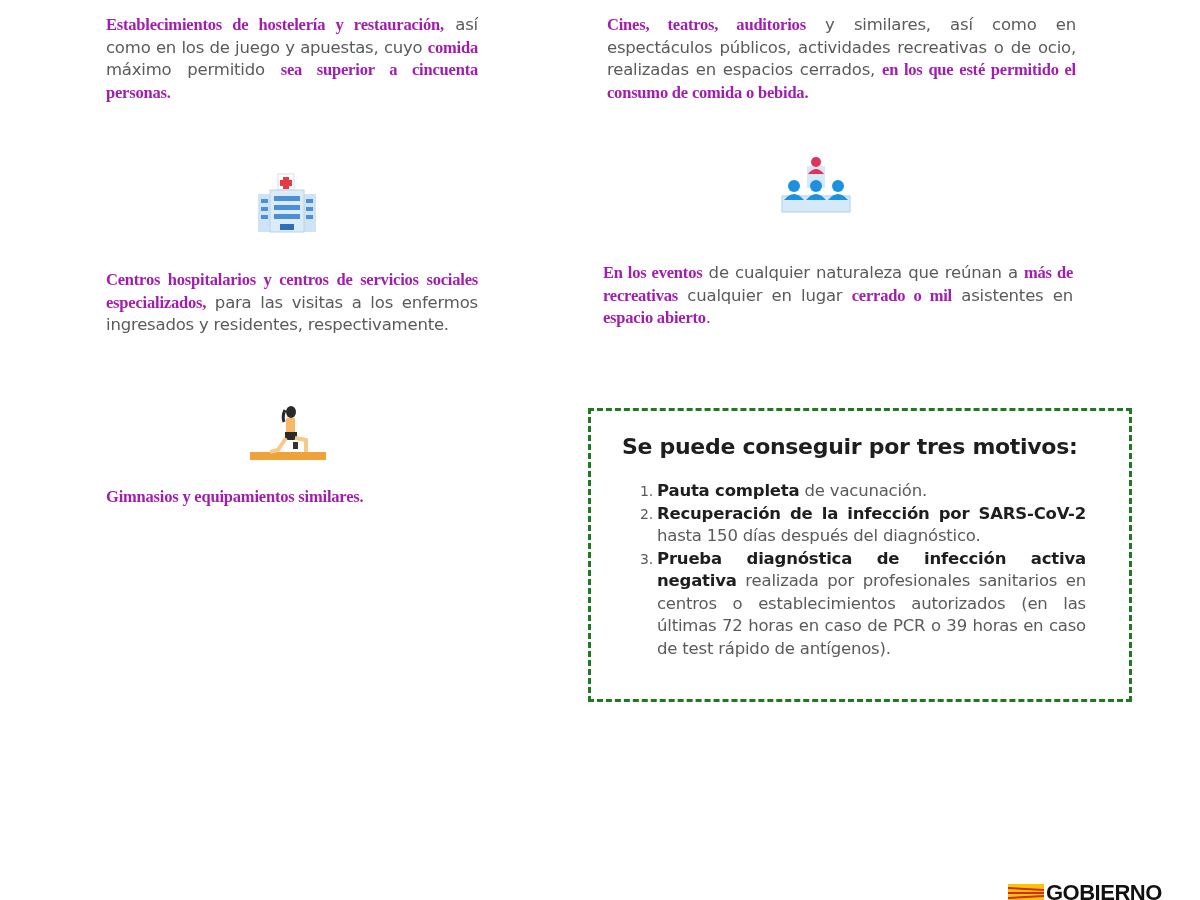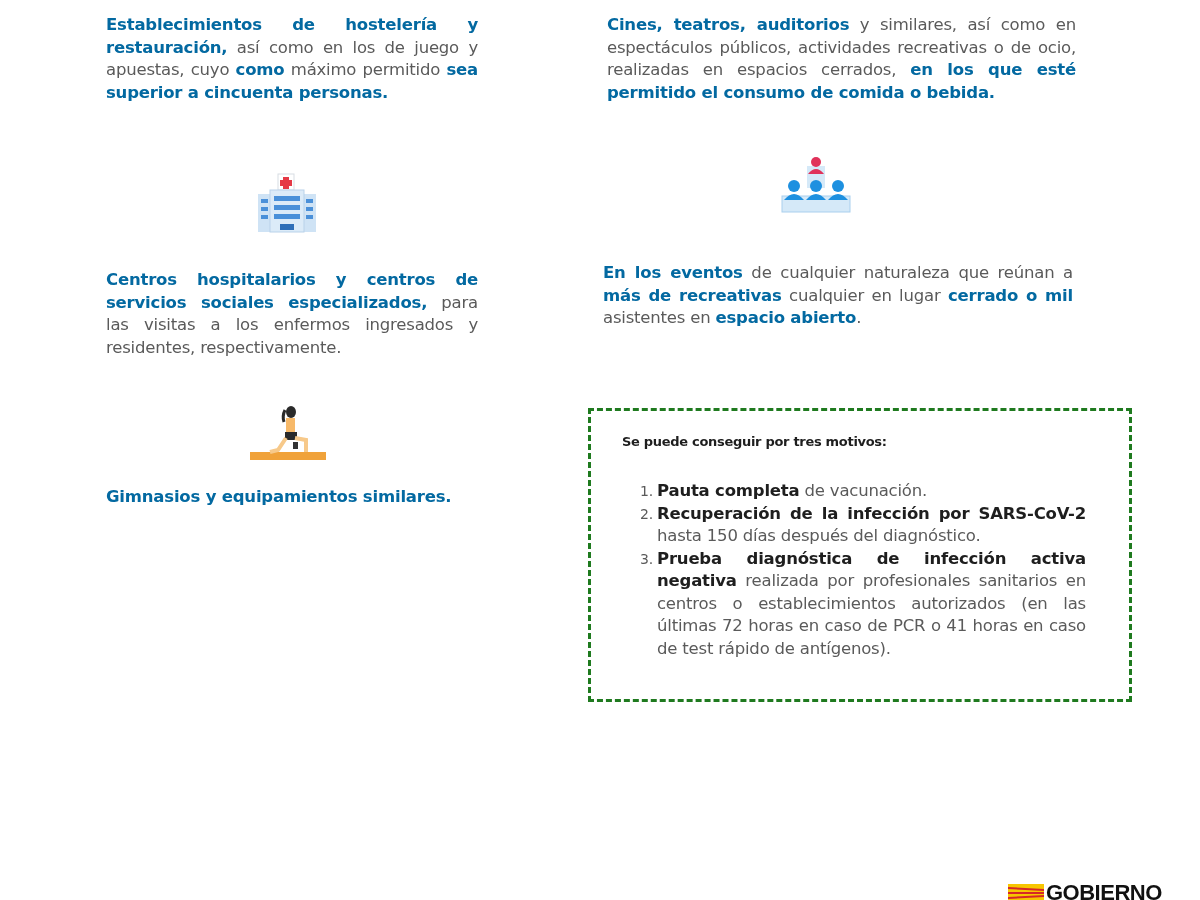--- a/index.html
+++ b/index.html
@@ -4,43 +4,43 @@
 <style>
   html, body { margin: 0; padding: 0; }
   body {
     width: 1200px; height: 900px; background: #ffffff; position: relative; overflow: hidden;
     font-family: "DejaVu Sans", sans-serif; color: #555555;
   }
   .para {
     position: absolute; font-size: 16.5px; line-height: 22.5px; text-align: justify;
     letter-spacing: -0.2px; color: #5a5a5a;
   }
-  .para b { color: #0369a1; font-weight: bold; }
+  .para b { color: #a21caf; font-weight: bold; font-family: Liberation Serif, serif; }
   .lastleft { text-align-last: left; }
   .icon { position: absolute; }
   .box {
     position: absolute; left: 588px; top: 408px; width: 544px; height: 294px;
     border: 3px dashed #1f7a1f; box-sizing: border-box;
   }
   .box-title {
-    position: absolute; left: 622px; top: 434px; font-size: 13px; font-weight: bold;
+    position: absolute; left: 622px; top: 434px; font-size: 22px; font-weight: bold;
     color: #1e1e1e; letter-spacing: -0.3px;
   }
   .list { position: absolute; left: 640px; top: 480px; width: 446px; font-size: 16.5px; line-height: 22.5px; color: #5a5a5a; letter-spacing: -0.2px; }
   .li { display: flex; }
   .li .num { width: 17px; flex: none; font-size: 14px; }
   .li .txt { flex: 1; text-align: justify; text-align-last: left; }
   .li b { color: #1e1e1e; }
   .logo { position: absolute; left: 1008px; top: 880px; display: flex; align-items: center; }
   .logo-text { font-family: "Liberation Sans", sans-serif; font-weight: bold; font-size: 22px; color: #111; letter-spacing: -0.5px; margin-left: 2px; }
 </style>
 </head>
 <body>
 
-<div class="para lastleft" style="left:106px; top:14px; width:372px;"><b>Establecimientos de hostelería y restauración,</b><span> así como en los de juego y apuestas, cuyo </span><b>como</b><span> máximo permitido </span><b>sea superior a cincuenta personas.</b></div>
+<div class="para lastleft" style="left:106px; top:14px; width:372px;"><b>Establecimientos de hostelería y restauración,</b><span> así como en los de juego y apuestas, cuyo </span><b>comida</b><span> máximo permitido </span><b>sea superior a cincuenta personas.</b></div>
 
 <div class="para lastleft" style="left:607px; top:14px; width:469px;"><b>Cines, teatros, auditorios</b><span> y similares, así como en espectáculos públicos, actividades recreativas o de ocio, realizadas en espacios cerrados, </span><b>en los que esté permitido el consumo de comida o bebida.</b></div>
 
 <svg class="icon" style="left:256px; top:172px;" width="62" height="62" viewBox="0 0 62 62">
   <rect x="22" y="2" width="16" height="16" fill="#ffffff" stroke="#d8dde3"></rect>
   <rect x="27" y="5" width="6" height="12" fill="#e53946"></rect>
   <rect x="24" y="8" width="12" height="6" fill="#e53946"></rect>
   <rect x="2" y="22" width="58" height="38" fill="#cfe3f5"></rect>
   <rect x="14" y="18" width="34" height="42" fill="#dcebf8" stroke="#b9d2ea"></rect>
   <rect x="5" y="27" width="7" height="4" fill="#4a90d9"></rect>
@@ -92,21 +92,21 @@
   <div class="li">
     <span class="num">1.</span>
     <span class="txt"><b>Pauta completa</b><span> de vacunación.</span></span>
   </div>
   <div class="li">
     <span class="num">2.</span>
     <span class="txt"><b>Recuperación de la infección por SARS-CoV-2</b><span> hasta 150 días después del diagnóstico.</span></span>
   </div>
   <div class="li">
     <span class="num">3.</span>
-    <span class="txt"><b>Prueba diagnóstica de infección activa negativa</b><span> realizada por profesionales sanitarios en centros o establecimientos autorizados (en las últimas 72 horas en caso de PCR o 41 horas en caso de test rápido de antígenos).</span></span>
+    <span class="txt"><b>Prueba diagnóstica de infección activa negativa</b><span> realizada por profesionales sanitarios en centros o establecimientos autorizados (en las últimas 72 horas en caso de PCR o 39 horas en caso de test rápido de antígenos).</span></span>
   </div>
 </div>
 
 <div class="logo">
   <svg width="36" height="18" viewBox="0 0 36 18">
     <rect width="36" height="18" fill="#f7c600"></rect>
     <path d="M0 3 L36 5 L36 7 L0 5 Z" fill="#d62828"></path>
     <path d="M0 8 L36 8 L36 10 L0 10 Z" fill="#d62828"></path>
     <path d="M0 13 L36 11 L36 13 L0 15 Z" fill="#d62828"></path>
   </svg>

